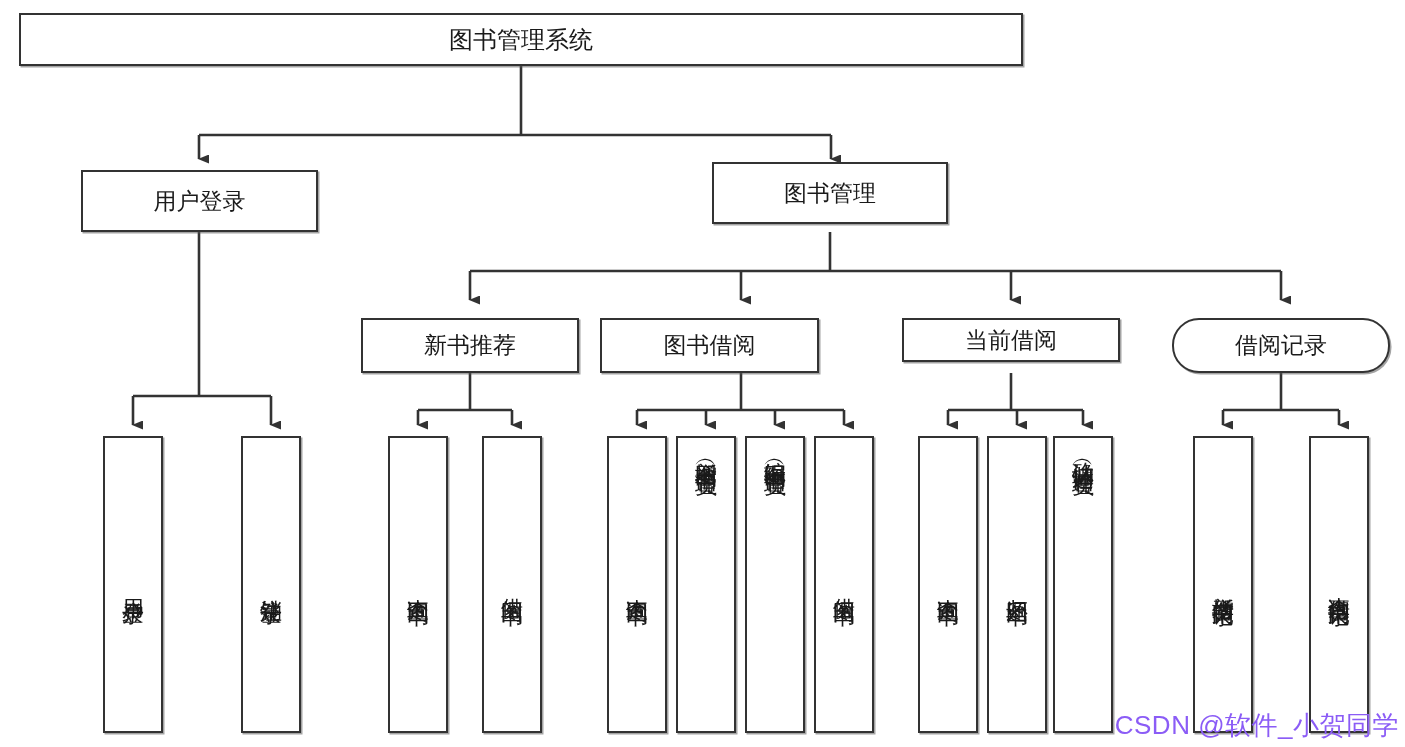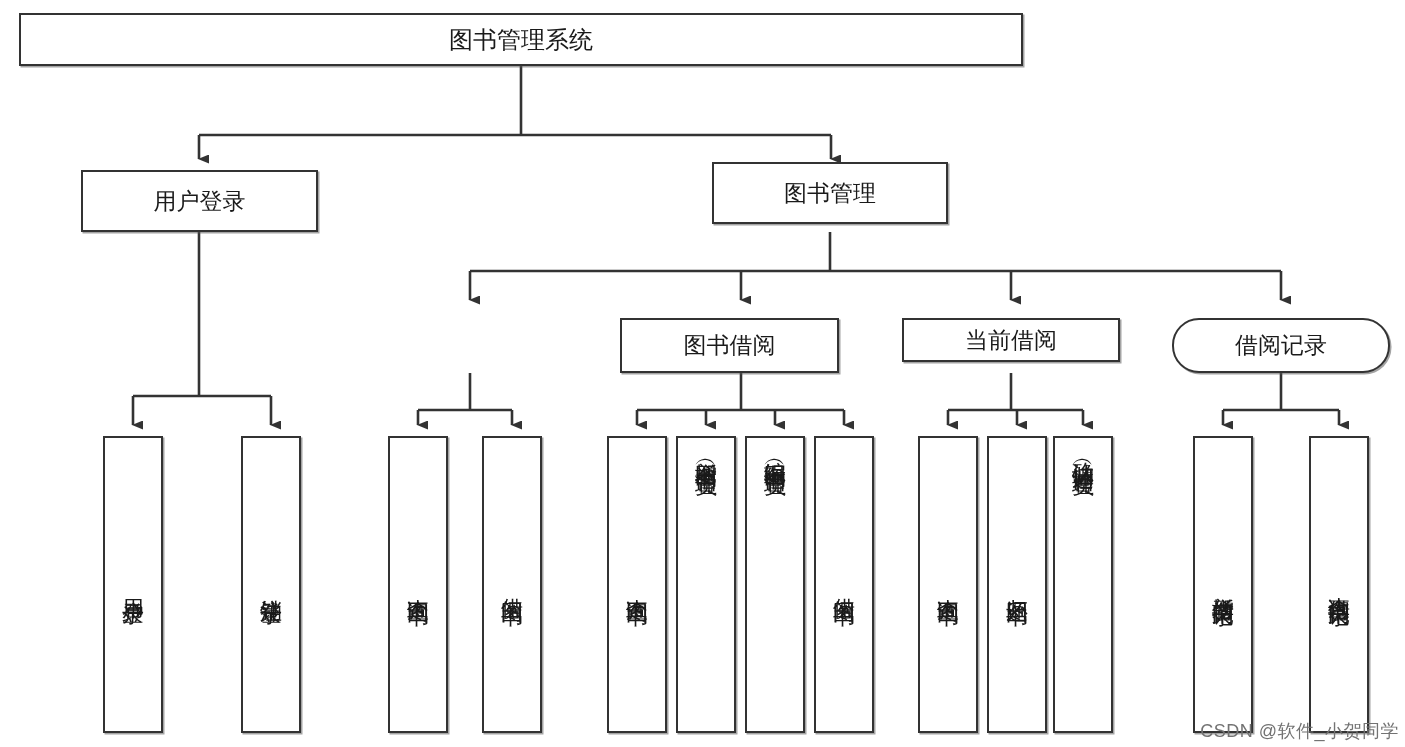--- a/index.html
+++ b/index.html
@@ -65,22 +65,22 @@
   }
   
   .node.v.center {
     align-items: center;
     padding-top: 0;
   }
   #watermark {
     position: absolute;
     right: 6px;
     bottom: 4px;
-    font-size: 18px;
-    color: #737373;
+    font-size: 26px;
+    color: #8b5cf6;
     letter-spacing: 0.5px;
     user-select: none;
     white-space: nowrap;
   }
 </style>
 </head>
 <body>
 
 <div id="canvas">
 
@@ -138,21 +138,24 @@
     <span class="label">图书管理系统</span>
   </div>
 
   <div class="node h" style="left:81px; top:170px; width:237px; height:62px;">
     <span class="label">用户登录</span>
   </div>
   <div class="node h" style="left:712px; top:162px; width:236px; height:62px;">
     <span class="label">图书管理</span>
   </div>
 
-  <div class="node h" style="left:620px; top:318px; width:219px; height:55px;">
+  <div class="node h" style="left:361px; top:318px; width:218px; height:55px;">
+    <span class="label">新书推荐</span>
+  </div>
+  <div class="node h" style="left:600px; top:318px; width:219px; height:55px;">
     <span class="label">图书借阅</span>
   </div>
   <div class="node h" style="left:902px; top:318px; width:218px; height:44px;">
     <span class="label">当前借阅</span>
   </div>
   <div class="node h" style="left:1172px; top:318px; width:218px; height:55px;border-radius:27px;">
     <span class="label">借阅记录</span>
   </div>
 
   <div class="node v center" style="left:103px; top:436px; width:60px; height:297px;">

